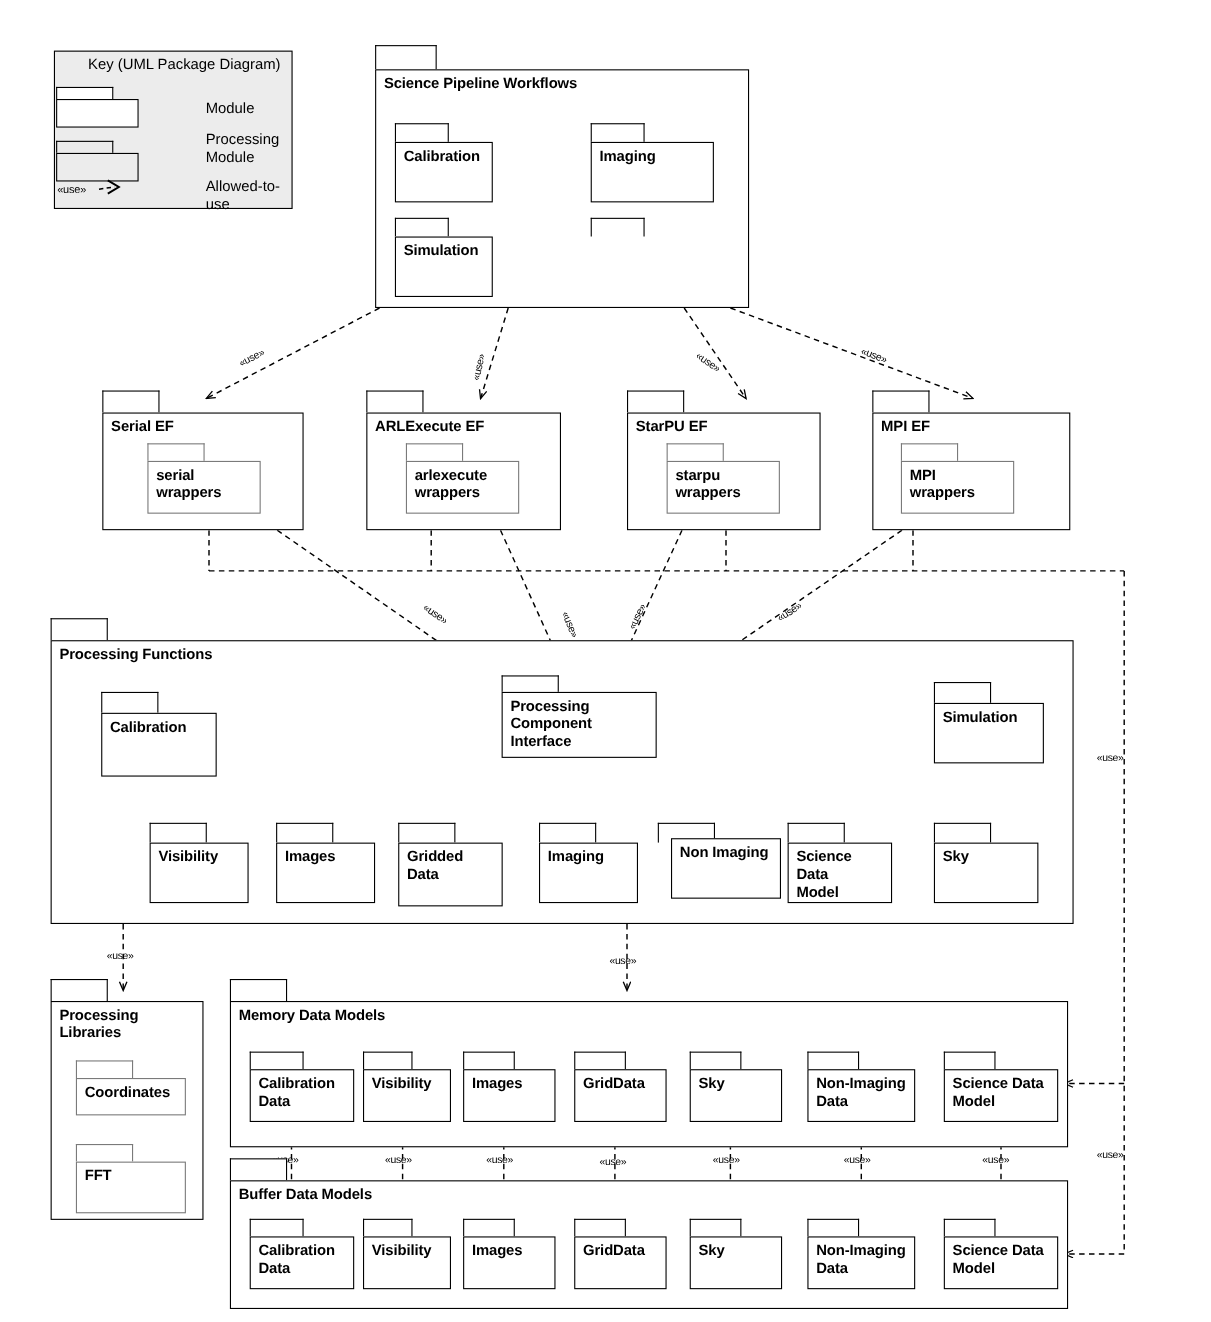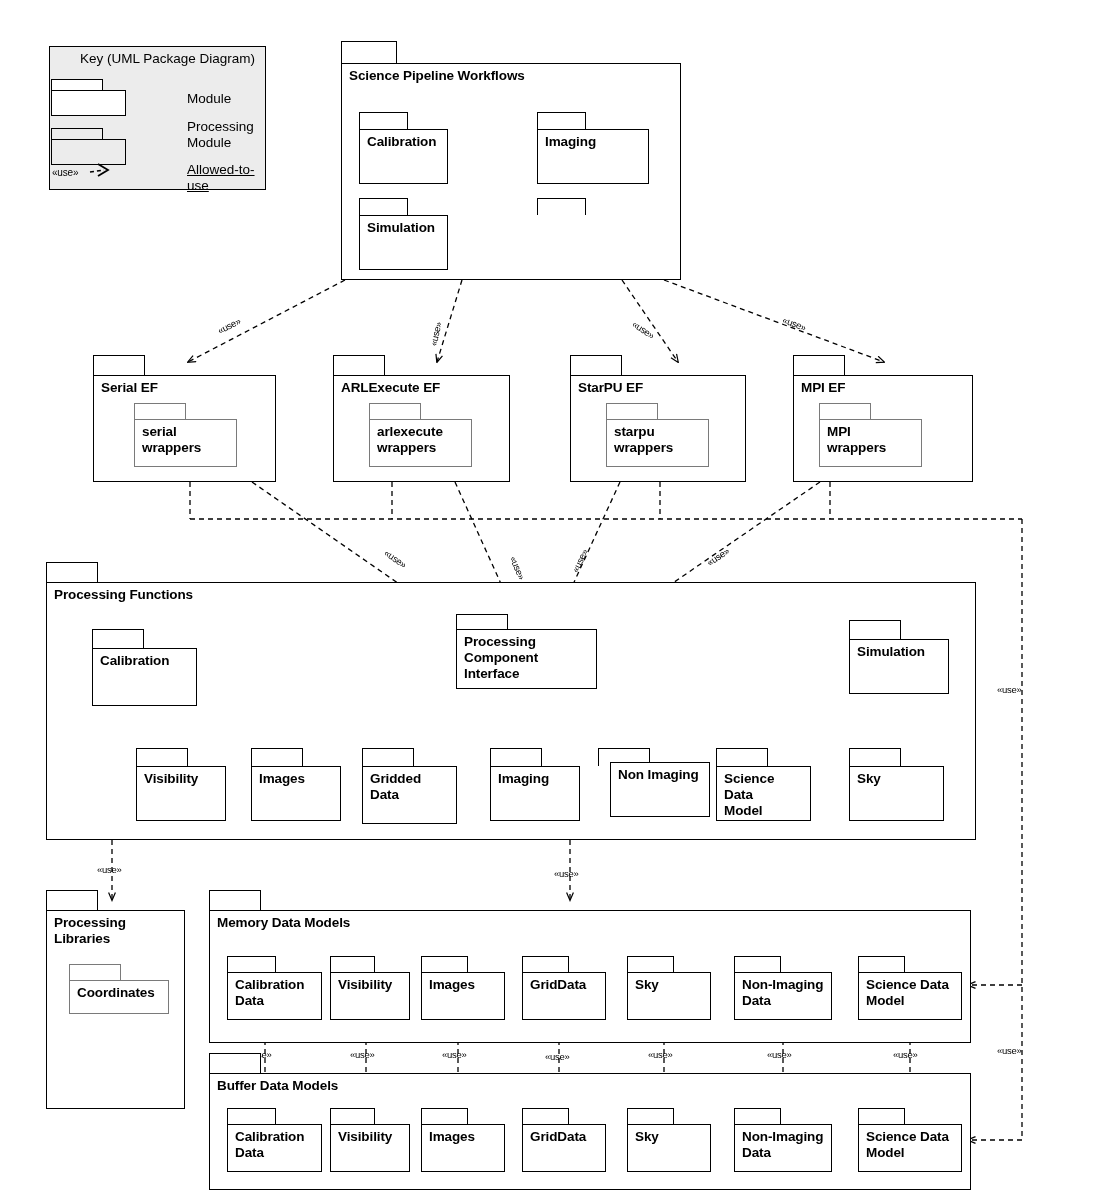--- a/index.html
+++ b/index.html
@@ -247,21 +247,21 @@
       <div class="mbody"></div>
     </div>
     <div class="legend-text" style="left:137px; top:72px;">Processing
 Module</div>
 
     <div class="use-sample" style="left:2px; top:120px;">«use»</div>
     <svg style="position:absolute; left:38px; top:113px;" width="28" height="20" viewBox="0 0 28 20">
       <path d="M2,12 L16,10" fill="none" stroke="#000" stroke-width="1.4" stroke-dasharray="4,3"></path>
       <path d="M10,4 L20,10 L10,16" fill="none" stroke="#000" stroke-width="1.8"></path>
     </svg>
-    <div class="legend-text" style="left:137px; top:115px;text-decoration:underline;">Allowed-to-use</div>
+    <div class="legend-text" style="left:137px; top:115px;">Allowed-to-use</div>
   </div>
 
   <div class="pkg container" style="left:341px; top:41px; width:340px; height:239px;">
     <div class="tab" style="width:56px; height:22px;"></div>
     <div class="body" style="top:22px; width:340px; height:217px;">
       <div class="label">Science Pipeline Workflows</div>
     </div>
 
     <div class="pkg" style="left:18px; top:71px; width:89px; height:72px;">
       <div class="tab" style="width:49px; height:17px;"></div>
@@ -426,20 +426,26 @@
     <div class="body" style="top:20px; width:139px; height:199px;">
       <div class="label">Processing
 Libraries</div>
     </div>
     <div class="pkg gray" style="left:23px; top:74px; width:100px; height:63px;">
       <div class="tab" style="width:52px; height:16px;"></div>
       <div class="body" style="top:16px; width:100px; height:34px;">
         <div class="label">Coordinates</div>
       </div>
     </div>
+    <div class="pkg gray" style="left:23px; top:150px; width:100px; height:63px;">
+      <div class="tab" style="width:52px; height:16px;"></div>
+      <div class="body" style="top:16px; width:100px; height:47px;">
+        <div class="label">FFT</div>
+      </div>
+    </div>
   </div>
 
   <div class="pkg container" style="left:209px; top:890px; width:762px; height:153px;">
     <div class="tab" style="width:52px; height:20px;"></div>
     <div class="body" style="top:20px; width:762px; height:133px;">
       <div class="label">Memory Data Models</div>
     </div>
     <div class="pkg" style="left:18px; top:66px; width:95px; height:64px;">
       <div class="tab" style="width:49px; height:16px;"></div>
       <div class="body" style="top:16px; width:95px; height:48px;">

